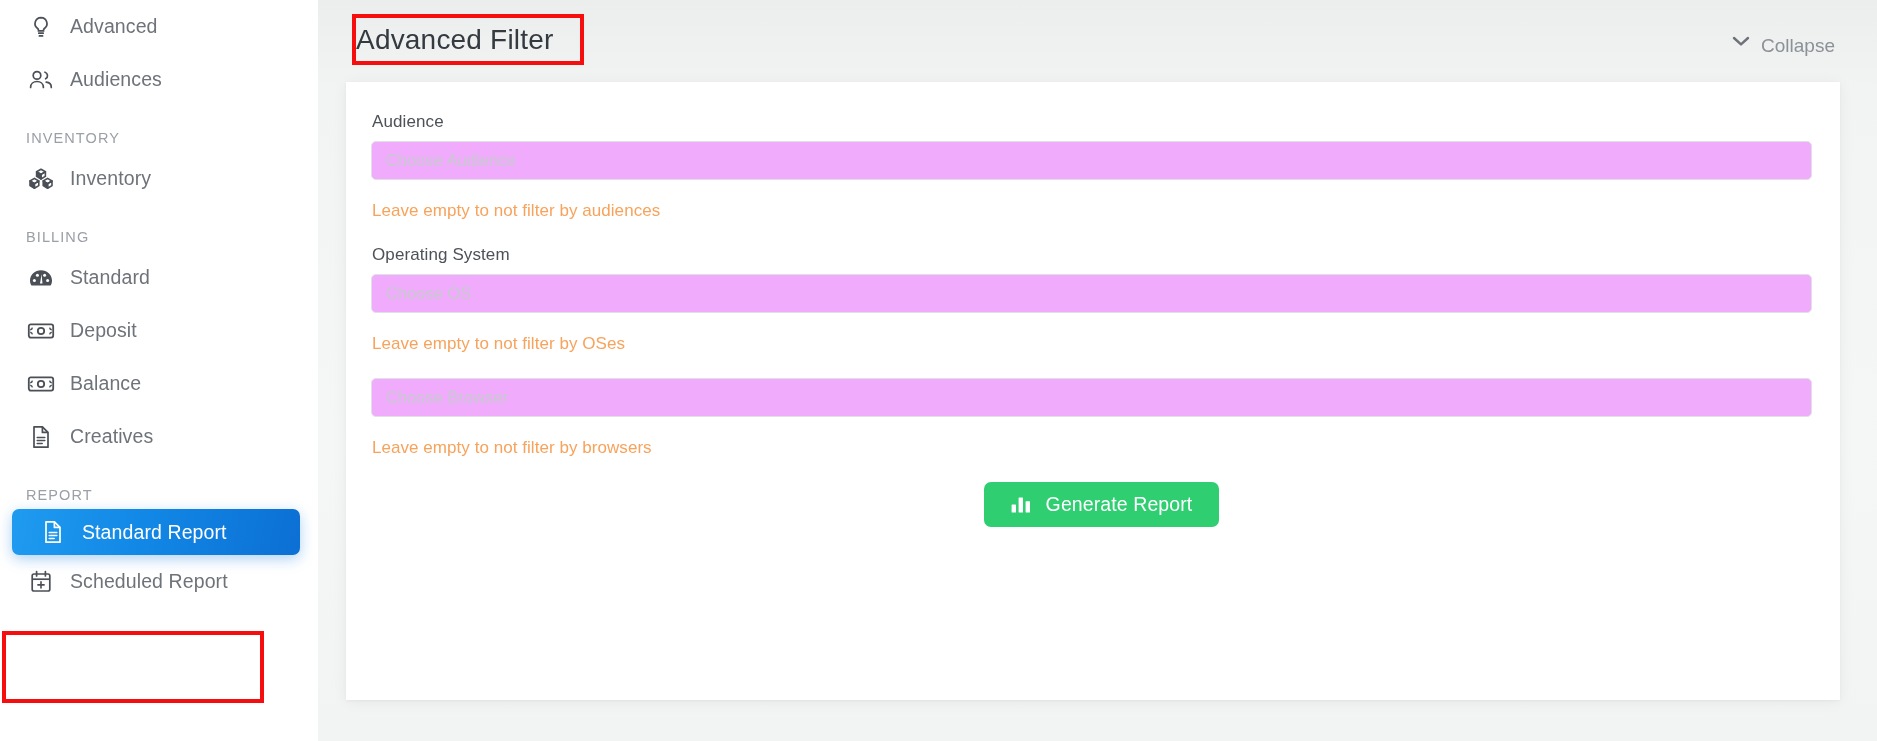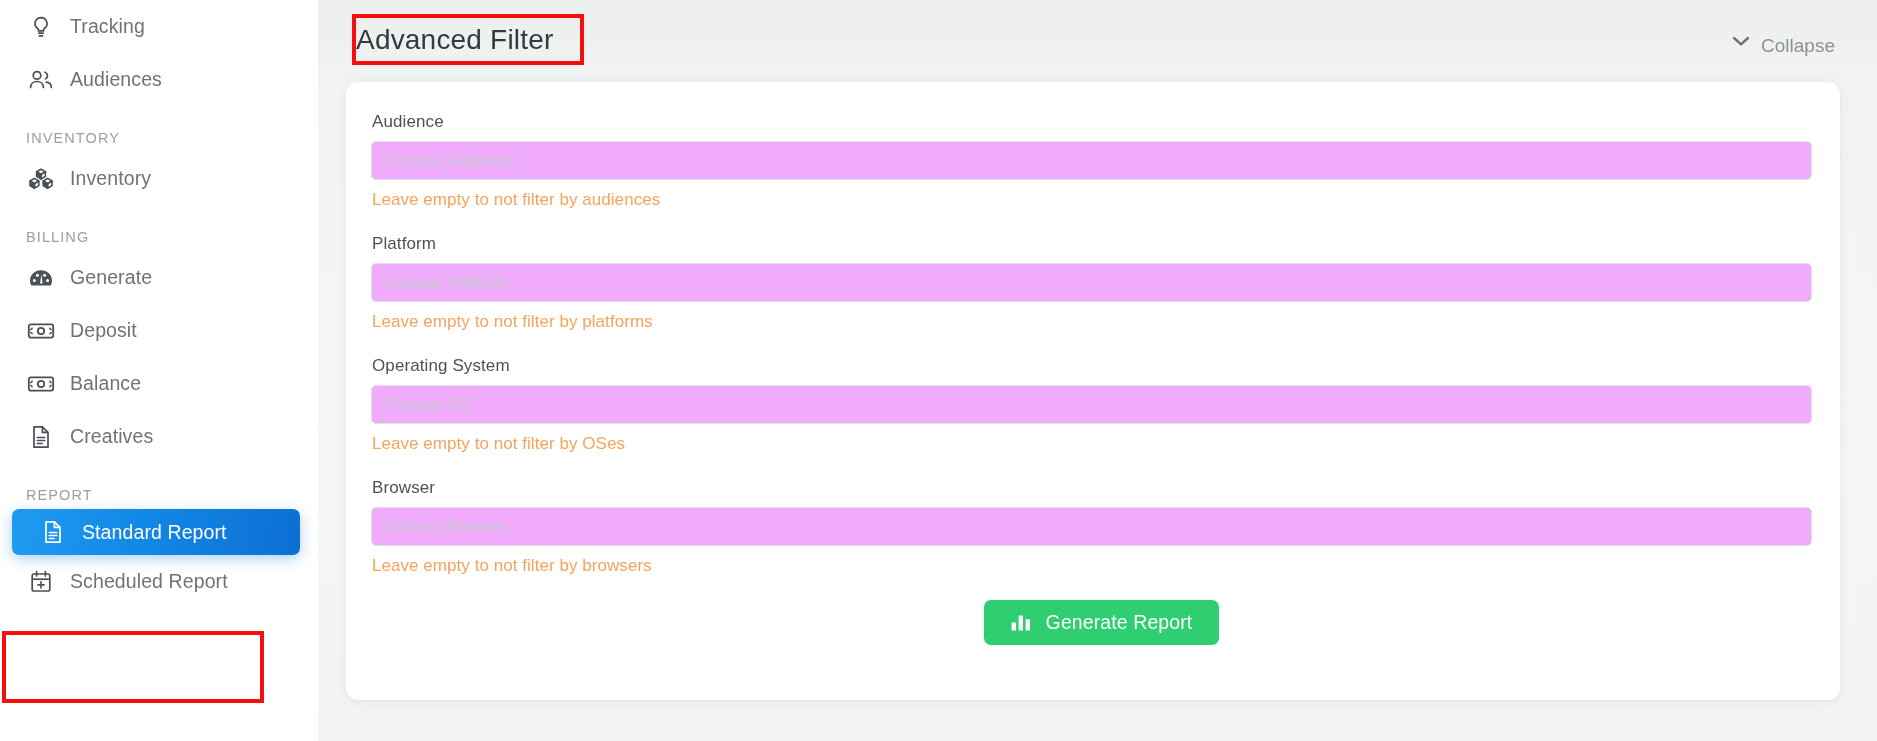--- a/index.html
+++ b/index.html
@@ -132,21 +132,21 @@
   .collapse-btn .chev { display: flex; align-items: center; color: #6c7278; }
 
   
   .filter-card {
     position: absolute;
     left: 28px;
     top: 82px;
     width: 1494px;
     height: 618px;
     background: #ffffff;
-    border-radius: 12px;
+    border-radius: 0;
     box-shadow: 0 2px 14px rgba(0,0,0,0.055), 0 1px 3px rgba(0,0,0,0.04);
     padding: 30px 28px 0 25px;
     overflow: hidden;
   }
 
   .field-group { margin-bottom: 8px; }
 
   .field-label {
     font-size: 17px;
     color: #4c5257;
@@ -166,21 +166,21 @@
     color: #3c4045;
     padding: 0 14px;
     outline: none;
     display: block;
   }
   .field-input::placeholder { color: #c6cace; }
 
   .field-hint {
     font-size: 17px;
     color: #f7a35c;
-    margin-top: 10px;
+    margin-top: 21px;
     margin-bottom: 24px;
     margin-left: 1px;
     letter-spacing: 0.05px;
   }
 
   
   .btn-row {
     display: flex;
     justify-content: center;
     margin-top: 16px;
@@ -210,21 +210,21 @@
 
   <nav class="sidebar">
 
     <div class="nav-item">
       <span class="nav-icon">
         <svg width="20" height="22" viewBox="0 0 20 22" fill="none" stroke="#4b4f56" stroke-width="1.7">
           <path d="M10 1.6a6 6 0 0 0-3.4 10.9c.6.5.9 1.1.9 1.8v.6h5v-.6c0-.7.3-1.3.9-1.8A6 6 0 0 0 10 1.6z"></path>
           <path d="M7.8 17.2h4.4M8.4 19.9h3.2" stroke-linecap="round"></path>
         </svg>
       </span>
-      <span class="nav-label">Tracking</span>
+      <span class="nav-label">Advanced</span>
     </div>
 
     <div class="nav-item">
       <span class="nav-icon">
         <svg width="26" height="22" viewBox="0 0 26 22" fill="none" stroke="#4b4f56" stroke-width="1.7">
           <circle cx="9" cy="6.4" r="3.8"></circle>
           <path d="M2.6 18.4c0-3.6 2.9-5.9 6.4-5.9s6.4 2.3 6.4 5.9" stroke-linecap="round"></path>
           <path d="M17 3.2a3.6 3.6 0 0 1 .6 6.6" stroke-linecap="round"></path>
           <path d="M18.2 13.2c3 .3 5.1 2.3 5.1 5.2" stroke-linecap="round"></path>
         </svg>
@@ -258,21 +258,21 @@
       <span class="nav-icon">
         <svg width="26" height="22" viewBox="0 0 26 22" fill="#4b4f56">
           <path d="M13 3.2C6.9 3.2 2 7.8 2 13.5c0 1.9.5 3.6 1.5 5.1h19c1-1.5 1.5-3.2 1.5-5.1 0-5.7-4.9-10.3-11-10.3z"></path>
           <circle cx="6.4" cy="13.4" r="1.5" fill="#ffffff"></circle>
           <circle cx="19.6" cy="13.4" r="1.5" fill="#ffffff"></circle>
           <circle cx="9.4" cy="8.2" r="1.5" fill="#ffffff"></circle>
           <circle cx="16.6" cy="8.2" r="1.5" fill="#ffffff"></circle>
           <path d="M13.6 7.2 12 16.4h2.5z" fill="#ffffff"></path>
         </svg>
       </span>
-      <span class="nav-label">Generate</span>
+      <span class="nav-label">Standard</span>
     </div>
 
     <div class="nav-item">
       <span class="nav-icon">
         <svg width="28" height="20" viewBox="0 0 28 20" fill="none" stroke="#4b4f56" stroke-width="1.8">
           <rect x="1.8" y="3.4" width="24.4" height="13.2" rx="2"></rect>
           <circle cx="14" cy="10" r="3.2"></circle>
           <path d="M5.4 6.6a2.6 2.6 0 0 1-2.2 2.2M22.6 6.6a2.6 2.6 0 0 0 2.2 2.2M5.4 13.4a2.6 2.6 0 0 0-2.2-2.2M22.6 13.4a2.6 2.6 0 0 1 2.2-2.2" stroke-width="1.4"></path>
         </svg>
       </span>
@@ -344,34 +344,28 @@
     </div>
 
     <div class="filter-card">
 
       <div class="field-group">
         <div class="field-label">Audience</div>
         <input class="field-input" type="text" placeholder="Choose Audience" style="">
         <div class="field-hint">Leave empty to not filter by audiences</div>
       </div>
 
-      <div class="field-group">
-        <div class="field-label">Platform</div>
-        <input class="field-input" type="text" placeholder="Choose Platform" style="">
-        <div class="field-hint">Leave empty to not filter by platforms</div>
-      </div>
 
       <div class="field-group">
         <div class="field-label">Operating System</div>
         <input class="field-input" type="text" placeholder="Choose OS" style="">
         <div class="field-hint">Leave empty to not filter by OSes</div>
       </div>
 
       <div class="field-group">
-        <div class="field-label">Browser</div>
         <input class="field-input" type="text" placeholder="Choose Browser" style="">
         <div class="field-hint">Leave empty to not filter by browsers</div>
       </div>
 
       <div class="btn-row">
         <button class="generate-btn">
           <span class="chart-ico">
             <svg width="20" height="18" viewBox="0 0 20 18" fill="#ffffff">
               <rect x="0.6" y="8.4" width="4.4" height="8.2" rx="0.6"></rect>
               <rect x="7.6" y="1.4" width="4.4" height="15.2" rx="0.6"></rect>

